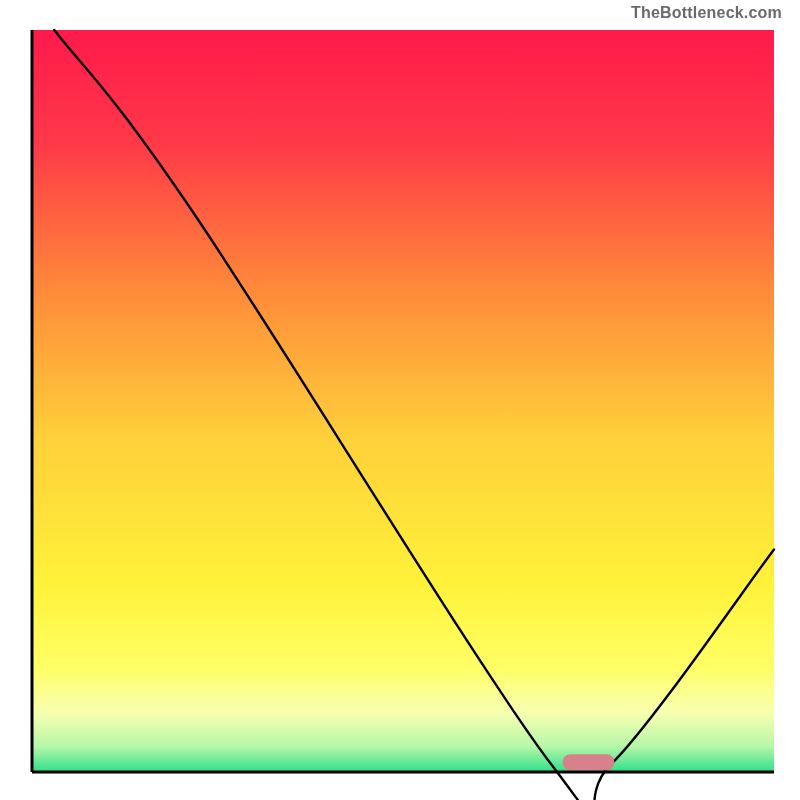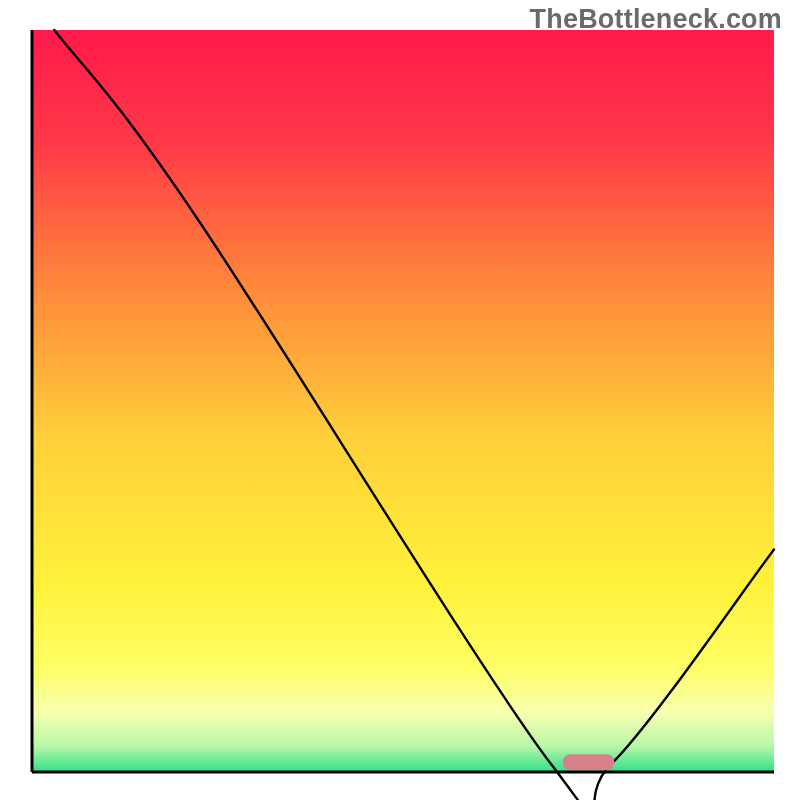--- a/index.html
+++ b/index.html
@@ -13,21 +13,21 @@
   }
   .container {
     position: relative;
     width: 800px;
     height: 800px;
   }
   .watermark {
     position: absolute;
     top: 4px;
     right: 18px;
-    font-size: 27px;
+    font-size: 16px;
     font-weight: 600;
     color: #6a6a6a;
     letter-spacing: 0.2px;
     z-index: 10;
   }
   svg.plot {
     position: absolute;
     left: 0;
     top: 0;
   }

